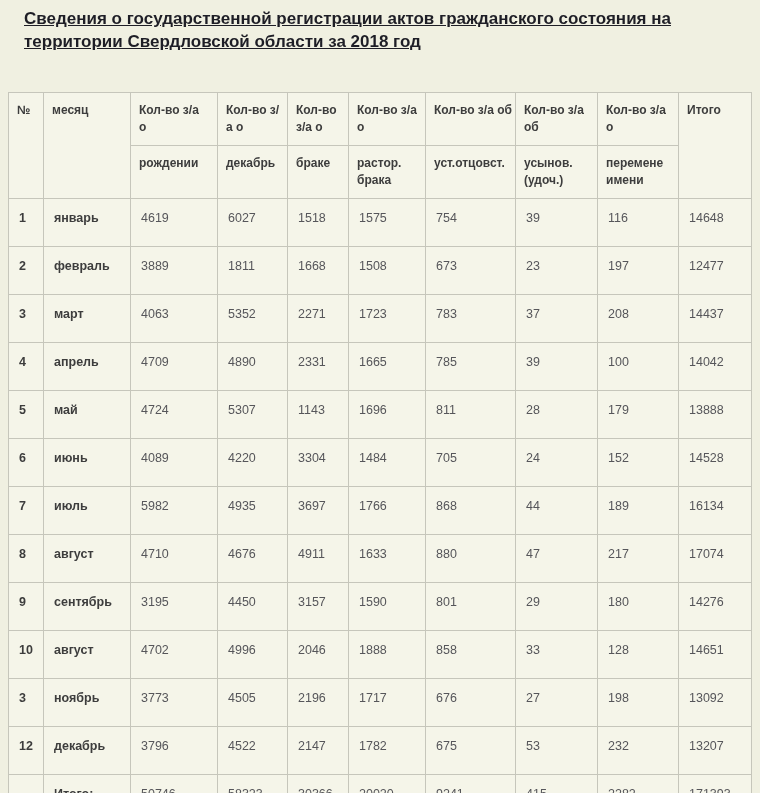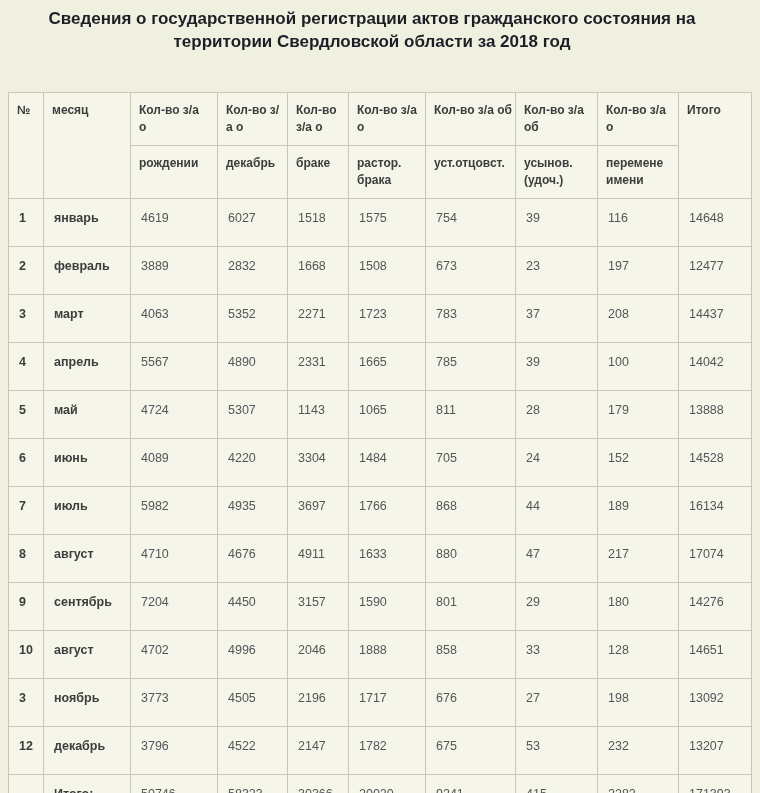--- a/index.html
+++ b/index.html
@@ -6,25 +6,26 @@
     margin: 0;
     padding: 0;
     width: 760px;
     height: 793px;
     overflow: hidden;
     background: #f0f0e1;
     font-family: "Liberation Sans", sans-serif;
   }
   .title {
     padding: 7px 40px 0 24px;
-    text-align: center;
+    text-align: left;
     font-size: 17px;
     line-height: 23px;
     font-weight: bold;
     color: #1e1e26;
+    text-decoration: underline;
   }
   table.reg {
     border-collapse: collapse;
     table-layout: fixed;
     width: 743px;
     margin: 39px 0 0 8px;
     background: #f5f5e9;
   }
   table.reg th, table.reg td {
     border: 1px solid #c6c6bb;
@@ -116,21 +117,21 @@
         <td class="val">1575</td>
         <td class="val">754</td>
         <td class="val">39</td>
         <td class="val">116</td>
         <td class="val">14648</td>
       </tr>
       <tr>
         <td class="rowhead">2</td>
         <td class="rowhead">февраль</td>
         <td class="val">3889</td>
-        <td class="val">2832</td>
+        <td class="val">1811</td>
         <td class="val">1668</td>
         <td class="val">1508</td>
         <td class="val">673</td>
         <td class="val">23</td>
         <td class="val">197</td>
         <td class="val">12477</td>
       </tr>
       <tr>
         <td class="rowhead">3</td>
         <td class="rowhead">март</td>
@@ -139,36 +140,36 @@
         <td class="val">2271</td>
         <td class="val">1723</td>
         <td class="val">783</td>
         <td class="val">37</td>
         <td class="val">208</td>
         <td class="val">14437</td>
       </tr>
       <tr>
         <td class="rowhead">4</td>
         <td class="rowhead">апрель</td>
-        <td class="val">5567</td>
+        <td class="val">4709</td>
         <td class="val">4890</td>
         <td class="val">2331</td>
         <td class="val">1665</td>
         <td class="val">785</td>
         <td class="val">39</td>
         <td class="val">100</td>
         <td class="val">14042</td>
       </tr>
       <tr>
         <td class="rowhead">5</td>
         <td class="rowhead">май</td>
         <td class="val">4724</td>
         <td class="val">5307</td>
         <td class="val">1143</td>
-        <td class="val">1065</td>
+        <td class="val">1696</td>
         <td class="val">811</td>
         <td class="val">28</td>
         <td class="val">179</td>
         <td class="val">13888</td>
       </tr>
       <tr>
         <td class="rowhead">6</td>
         <td class="rowhead">июнь</td>
         <td class="val">4089</td>
         <td class="val">4220</td>
@@ -199,21 +200,21 @@
         <td class="val">4911</td>
         <td class="val">1633</td>
         <td class="val">880</td>
         <td class="val">47</td>
         <td class="val">217</td>
         <td class="val">17074</td>
       </tr>
       <tr>
         <td class="rowhead">9</td>
         <td class="rowhead">сентябрь</td>
-        <td class="val">7204</td>
+        <td class="val">3195</td>
         <td class="val">4450</td>
         <td class="val">3157</td>
         <td class="val">1590</td>
         <td class="val">801</td>
         <td class="val">29</td>
         <td class="val">180</td>
         <td class="val">14276</td>
       </tr>
       <tr>
         <td class="rowhead">10</td>

